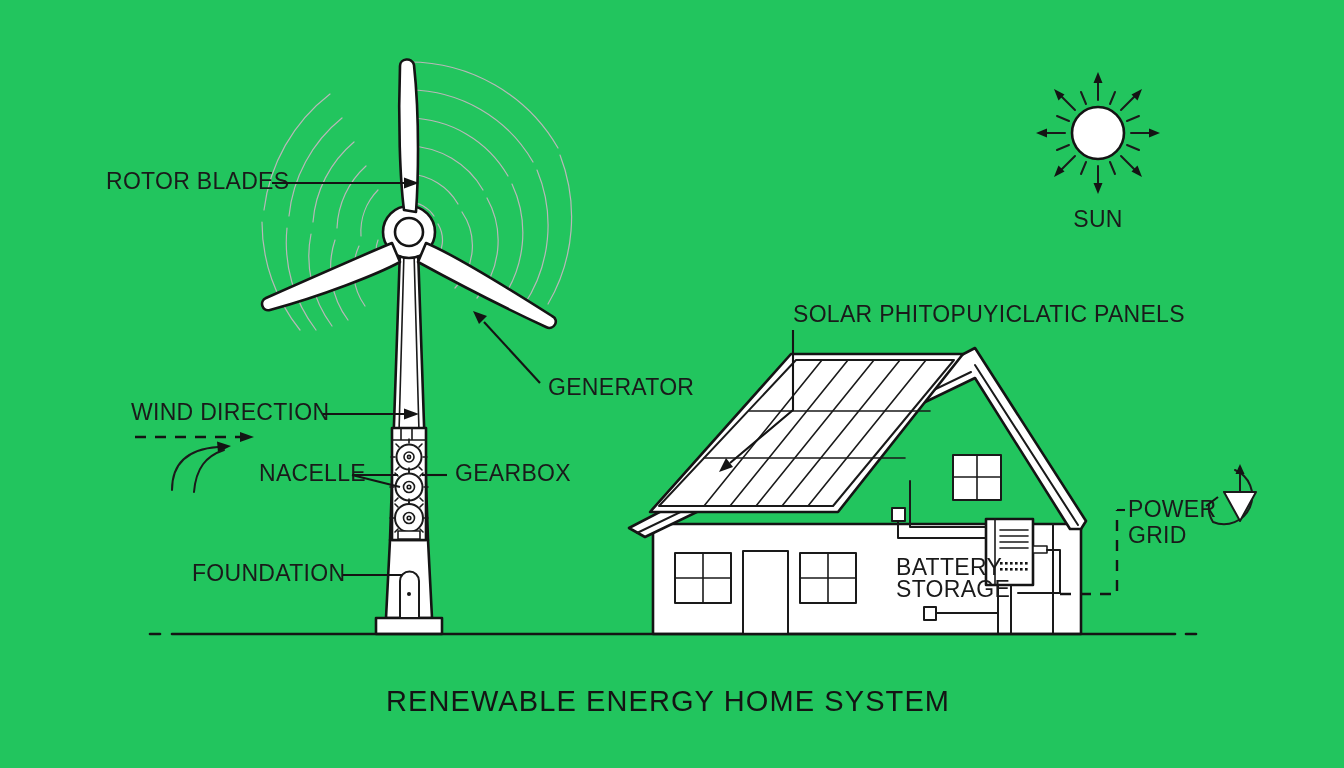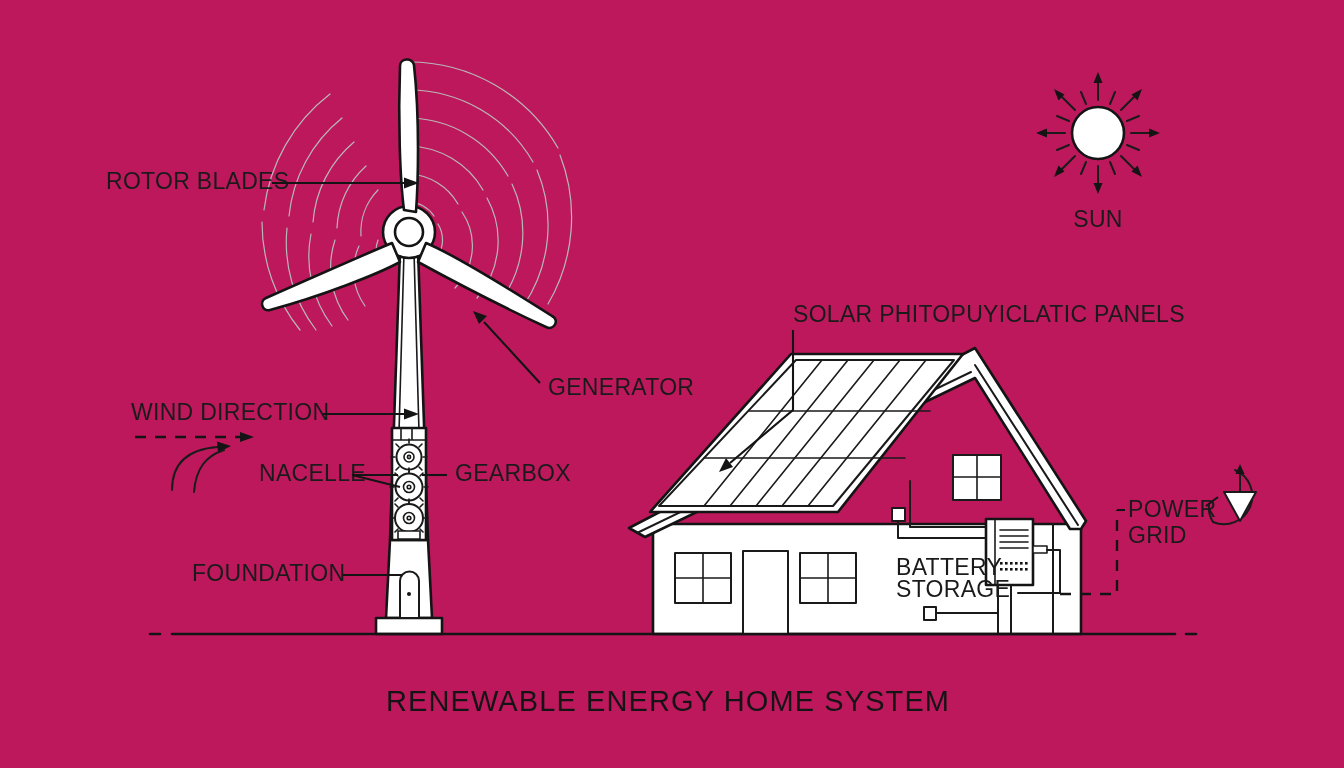--- a/index.html
+++ b/index.html
@@ -11,21 +11,21 @@
   body {
     width: 1344px;
     height: 768px;
     overflow: hidden;
     font-family: "Liberation Sans", sans-serif;
   }
   #stage {
     position: relative;
     width: 1344px;
     height: 768px;
-    background: #be185d;
+    background: #22c55e;
   }
   #diagram {
     position: absolute;
     left: 0;
     top: 0;
     width: 1344px;
     height: 768px;
     display: block;
   }
   .lbl {

